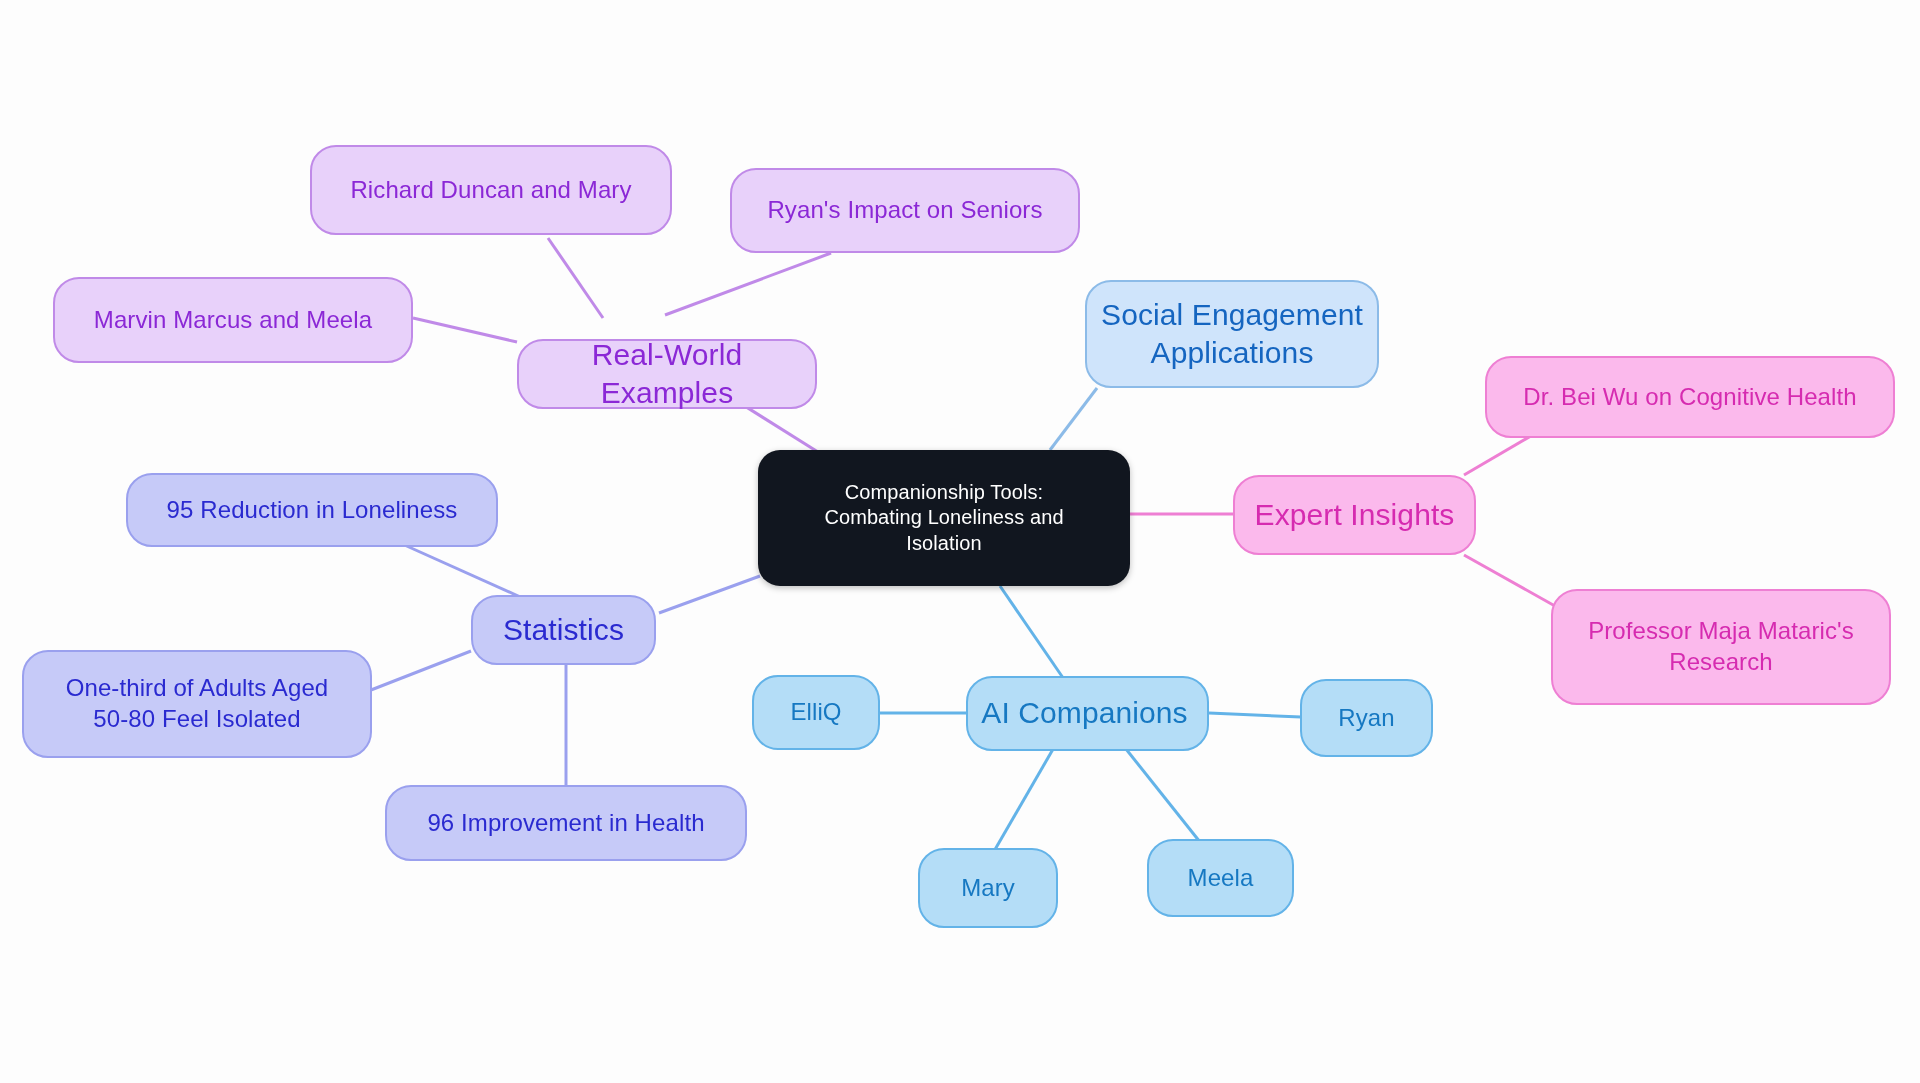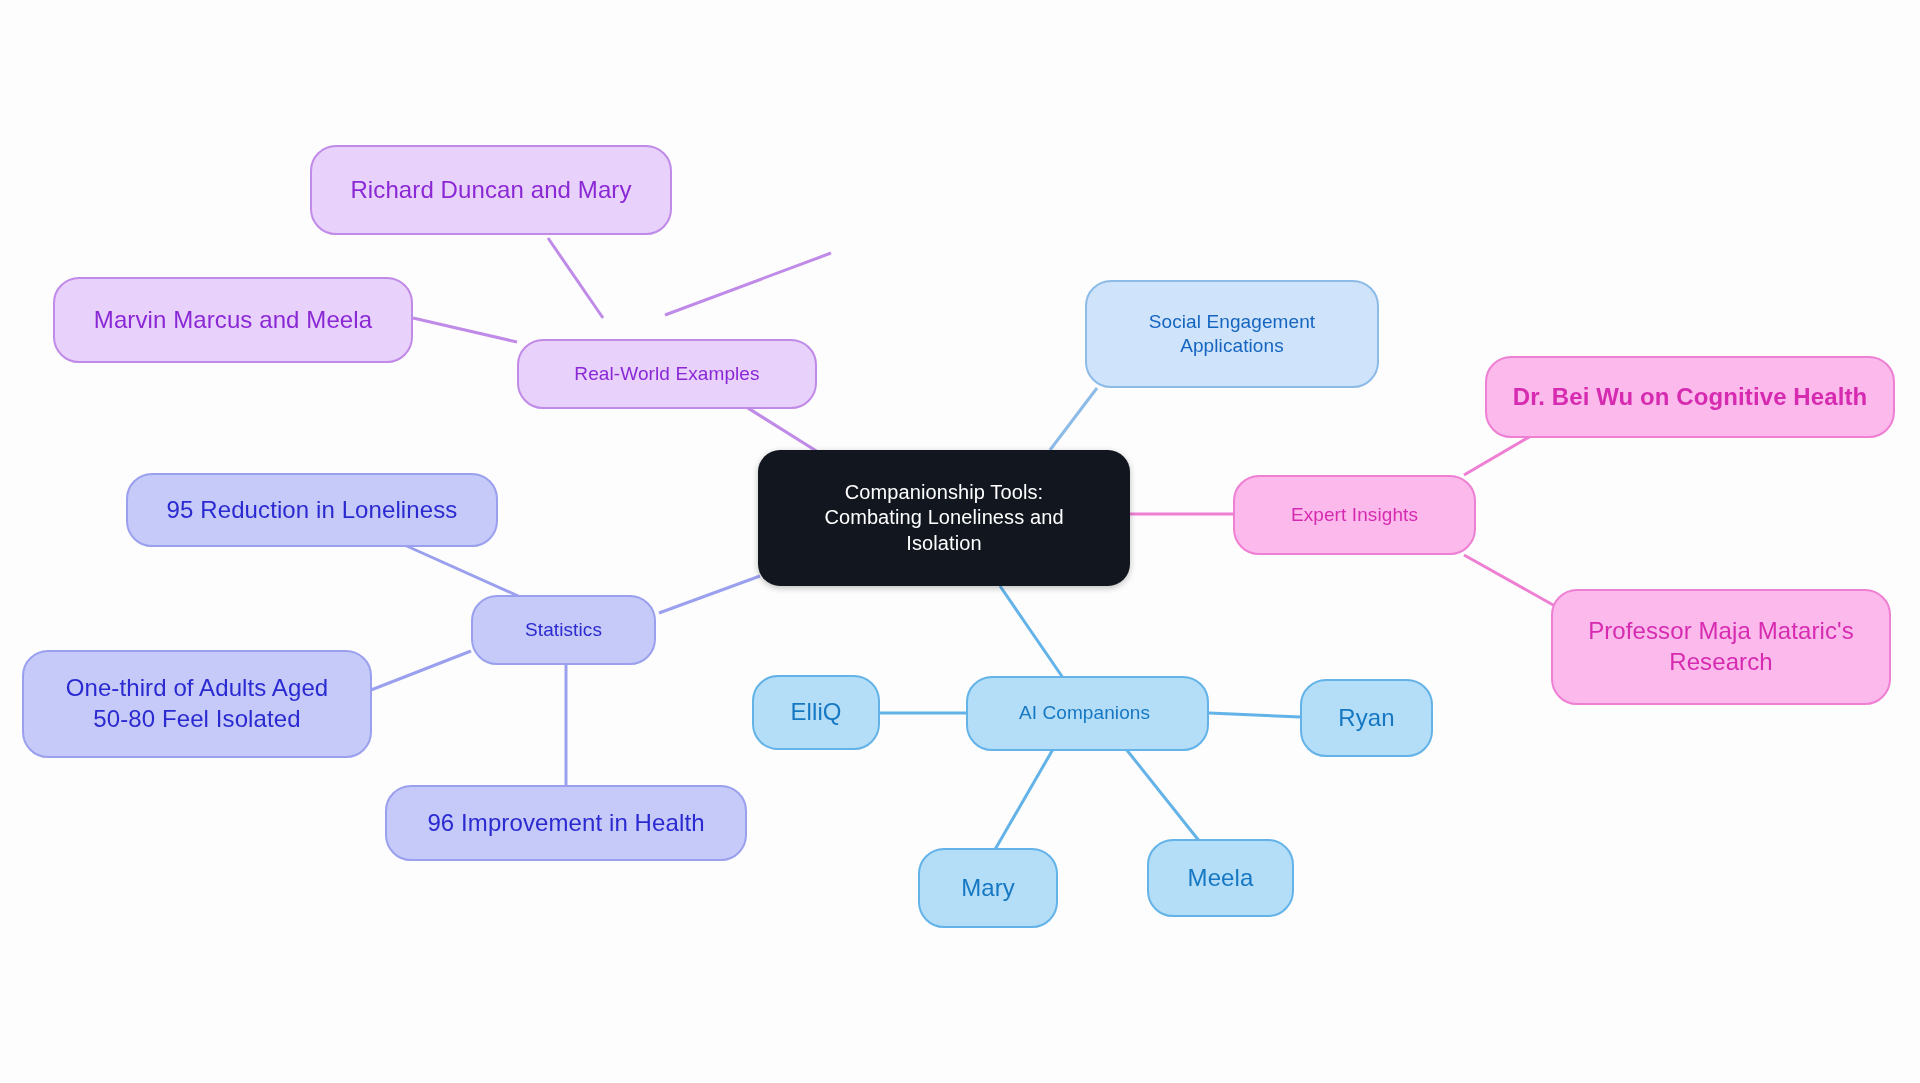--- a/index.html
+++ b/index.html
@@ -38,21 +38,21 @@
     padding: 6px 14px;
     letter-spacing: 0.1px;
   }
   .node.root {
     border-radius: 22px;
     border-width: 0;
     color: #ffffff;
     font-size: 20px;
     box-shadow: 0 2px 6px rgba(0,0,0,0.25);
   }
-  .node.branch { font-size: 19px; }
+  .node.branch { font-size: 30px; }
   .node.leaf   { font-size: 24px; }
 </style>
 </head>
 <body>
 
 <div id="canvas">
 
   <svg id="edges" viewBox="0 0 1920 1083">
 
     <path d="M 818 452 L 700 378" fill="none" stroke="#c08ae8" stroke-width="3"></path>
@@ -80,29 +80,30 @@
   </svg>
 
   <div class="node root" style="left:758px; top:450px; width:372px; height:136px; background:#11161f;">Companionship Tools:
 Combating Loneliness and
 Isolation</div>
 
   <div class="node branch" style="left:517px; top:315px; width:300px; height:70px; background:#e8d1fa; border-color:#c08ae8; color:#8b28d6;margin-top:24px;">Real-World Examples</div>
 
   <div class="node leaf" style="left:310px; top:145px; width:362px; height:90px; background:#e8d1fa; border-color:#c08ae8; color:#8b28d6;">Richard Duncan and Mary</div>
 
+  <div class="node leaf" style="left:730px; top:168px; width:350px; height:85px; background:#e8d1fa; border-color:#c08ae8; color:#8b28d6;">Ryan's Impact on Seniors</div>
 
   <div class="node leaf" style="left:53px; top:277px; width:360px; height:86px; background:#e8d1fa; border-color:#c08ae8; color:#8b28d6;">Marvin Marcus and Meela</div>
 
   <div class="node branch" style="left:1085px; top:280px; width:294px; height:108px; background:#cfe4fb; border-color:#8cbbe8; color:#1565c0;">Social Engagement
 Applications</div>
 
   <div class="node branch" style="left:1233px; top:475px; width:243px; height:80px; background:#fbb9ec; border-color:#ee7fd3; color:#d62bb0;">Expert Insights</div>
 
-  <div class="node leaf" style="left:1485px; top:356px; width:410px; height:82px; background:#fbb9ec; border-color:#ee7fd3; color:#d62bb0;font-weight:bold;">Dr. Bei Wu on Cognitive Health</div>
+  <div class="node leaf" style="left:1485px; top:356px; width:410px; height:82px; background:#fbb9ec; border-color:#ee7fd3; color:#d62bb0;">Dr. Bei Wu on Cognitive Health</div>
 
   <div class="node leaf" style="left:1551px; top:589px; width:340px; height:116px; background:#fbb9ec; border-color:#ee7fd3; color:#d62bb0;">Professor Maja Mataric's
 Research</div>
 
   <div class="node branch" style="left:471px; top:595px; width:185px; height:70px; background:#c6caf8; border-color:#9aa0ee; color:#2a2ad0;">Statistics</div>
 
   <div class="node leaf" style="left:126px; top:473px; width:372px; height:74px; background:#c6caf8; border-color:#9aa0ee; color:#2a2ad0;">95 Reduction in Loneliness</div>
 
   <div class="node leaf" style="left:22px; top:650px; width:350px; height:108px; background:#c6caf8; border-color:#9aa0ee; color:#2a2ad0;text-align:center;">One-third of Adults Aged
 50-80 Feel Isolated</div>

